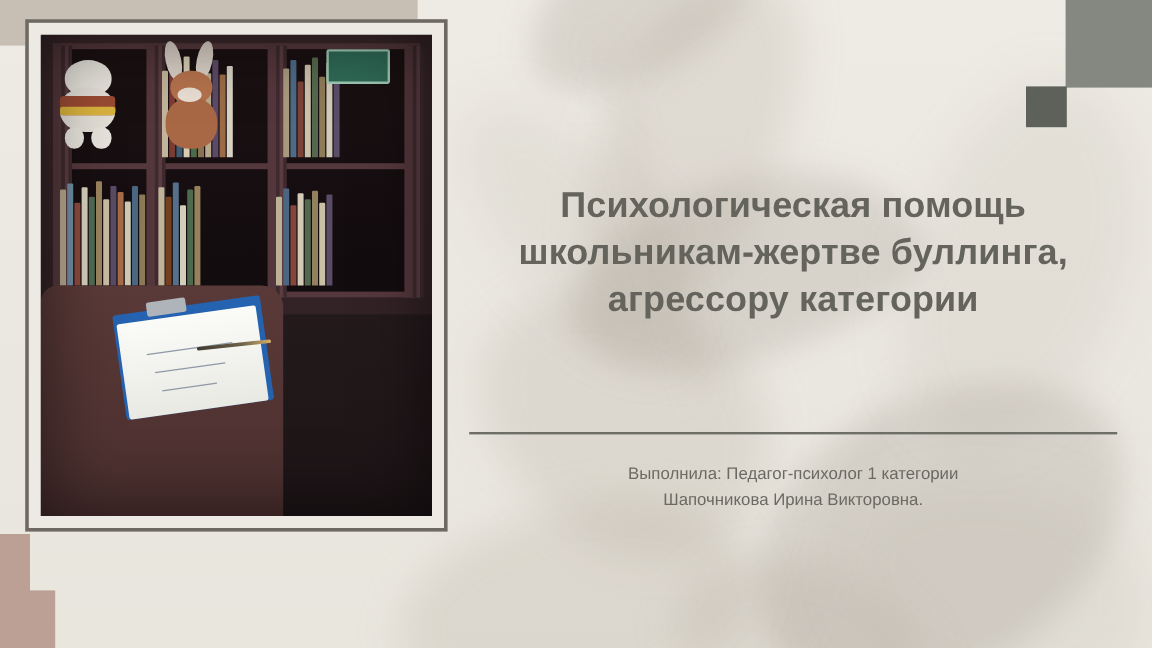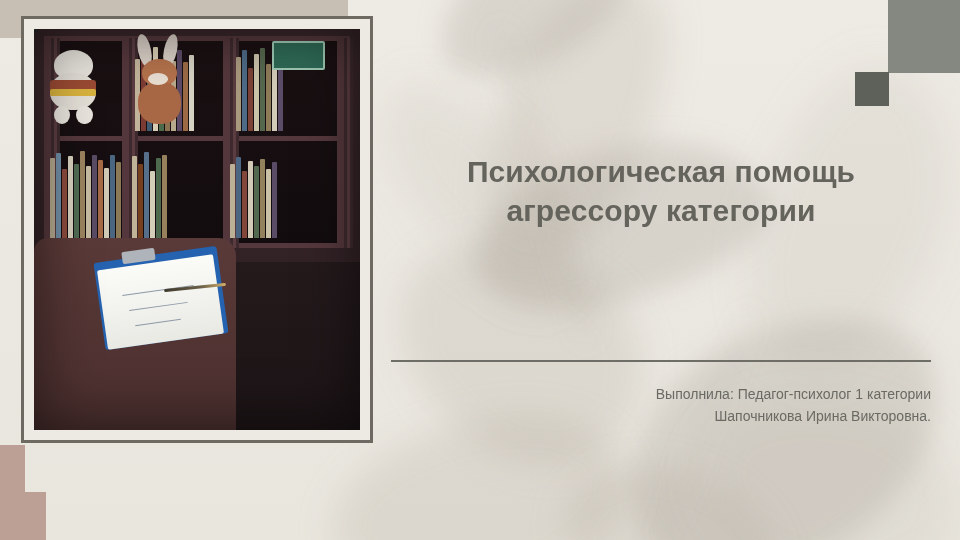--- a/index.html
+++ b/index.html
@@ -203,21 +203,21 @@
     background: #6E6E66;
   }
   .subtitle {
     position: absolute;
     left: 391px; top: 384px; width: 540px;
     text-align: center;
     font-size: 14px;
     line-height: 1.55;
     color: #6A6A63;
   }
-  .subtitle span { display: block; text-align: right; }
+  .subtitle span { display: block; }
 </style>
 </head>
 <body>
 
 <div id="slide">
 
   <div class="bg-base"></div>
 
   <div>
     <div class="leaf lf1"></div>
@@ -375,20 +375,21 @@
         <div class="clip-line" style="left:31%; top:73%; width:14%;"></div>
         <div class="pencil"></div>
       </div>
 
       <div class="ph-vig"></div>
     </div>
   </div>
 
   <div class="title">
     <span>Психологическая помощь</span>
+    <span>школьникам-жертве буллинга,</span>
     <span>агрессору категории</span>
   </div>
 
   <div class="divider"></div>
 
   <div class="subtitle">
     <span>Выполнила: Педагог-психолог 1 категории</span>
     <span>Шапочникова Ирина Викторовна.</span>
   </div>
 

